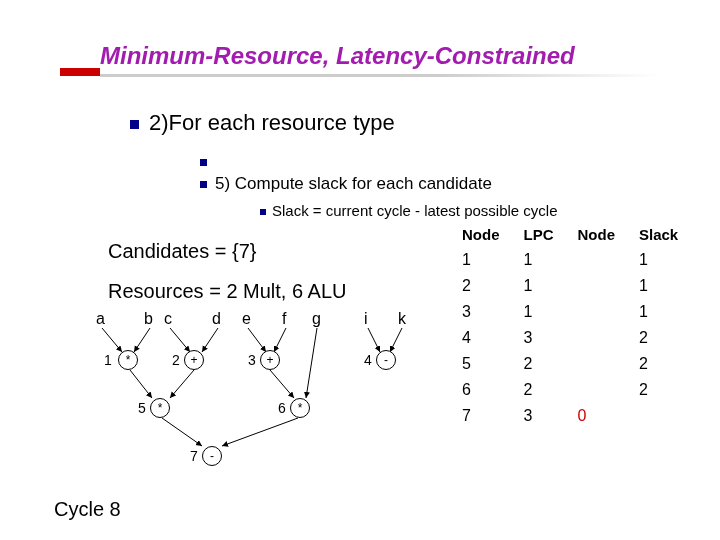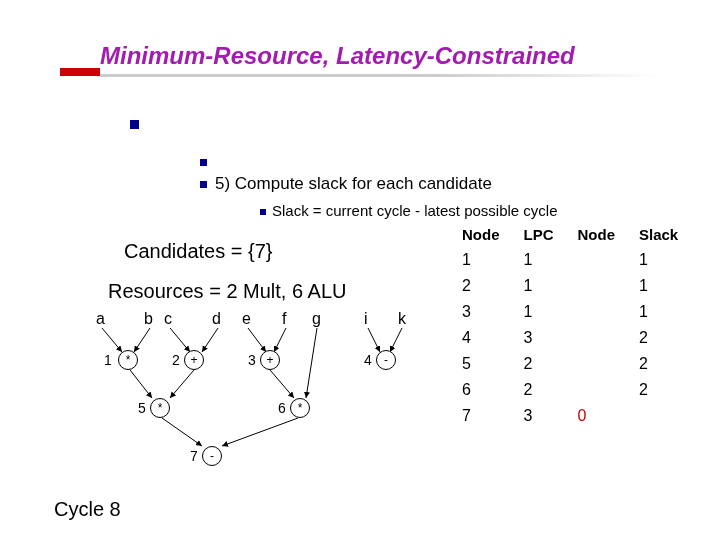--- a/index.html
+++ b/index.html
@@ -77,21 +77,21 @@
   }
   .l3 {
     position: absolute;
     top: 202px;
     left: 260px;
     font-size: 15px;
   }
   .cand {
     position: absolute;
     top: 240px;
-    left: 124px;
+    left: 108px;
     font-size: 20px;
   }
   .res {
     position: absolute;
     top: 280px;
     left: 108px;
     font-size: 20px;
   }
   .cycle {
     position: absolute;
@@ -146,21 +146,21 @@
 </head>
 <body>
 
 <div class="title-accent"></div>
 <div class="title-bar">
   <div class="title">Minimum-Resource, Latency-Constrained</div>
   <div class="title-underline"></div>
 </div>
 
 <div class="l1">
-  <span class="bullet-sq"></span>
+  <span class="bullet-sq"></span><span>2)For each resource type</span>
 </div>
 <div class="l2a">
   <span class="bullet-sq sm"></span>
 </div>
 <div class="l2b">
   <span class="bullet-sq sm"></span><span>5) Compute slack for each candidate</span>
 </div>
 <div class="l3">
   <span class="bullet-sq xs"></span><span>Slack = current cycle - latest possible cycle</span>
 </div>

